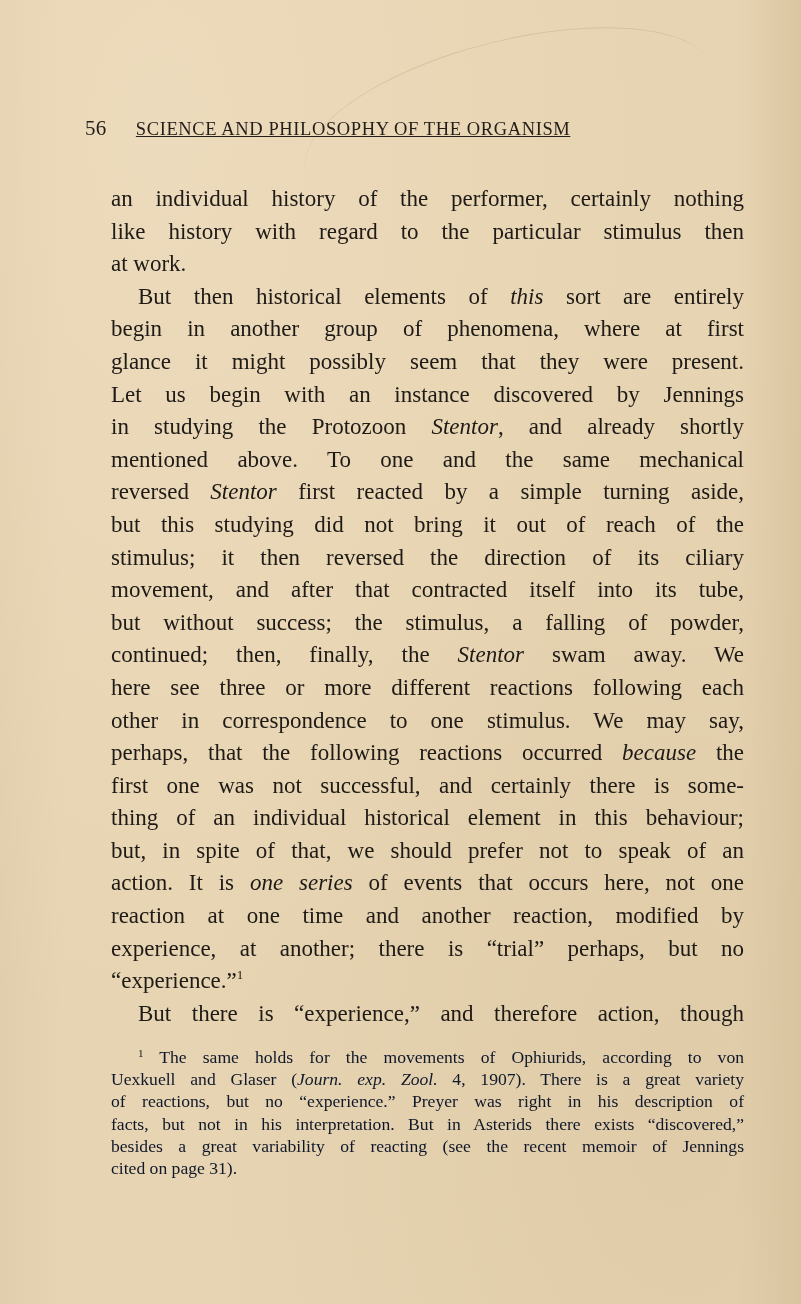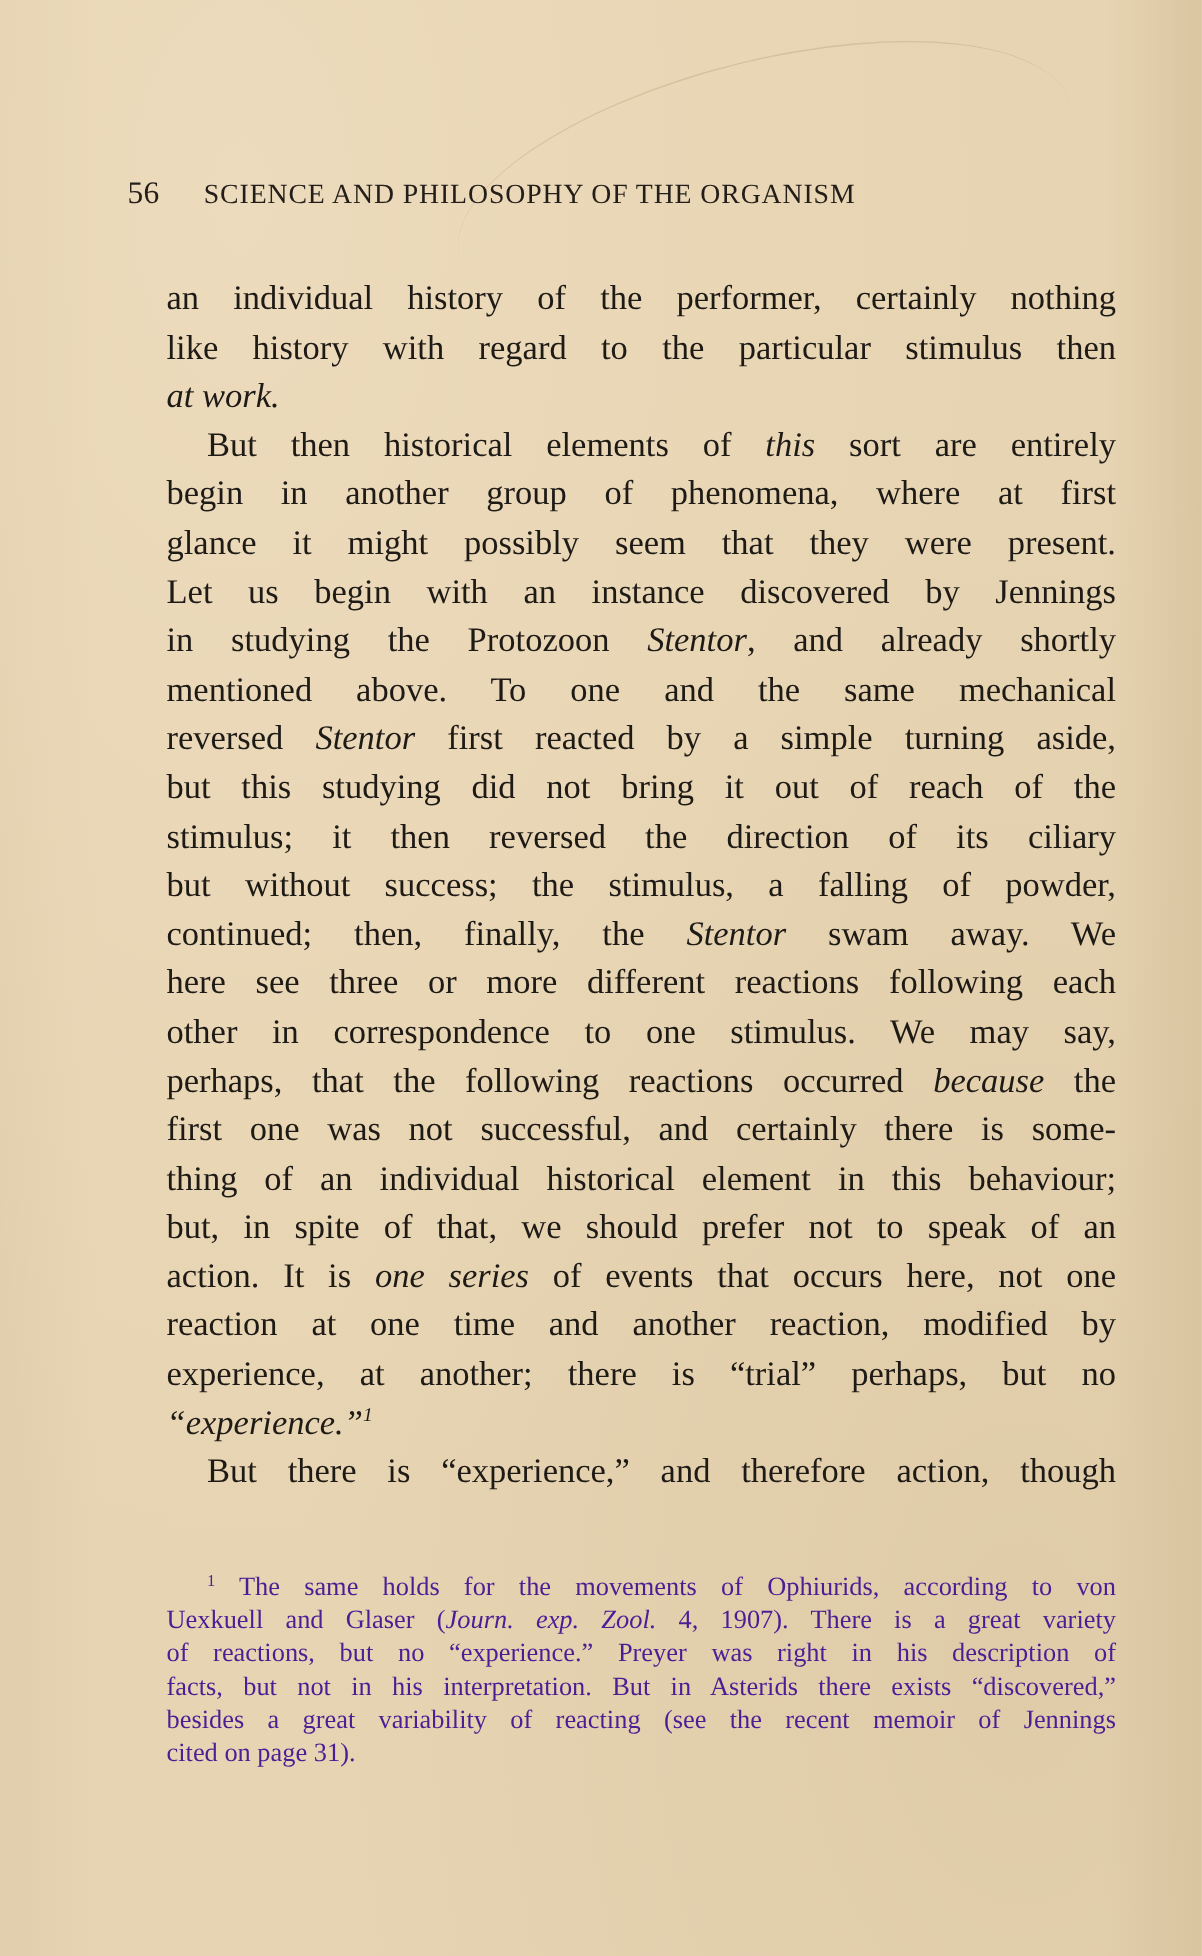--- a/index.html
+++ b/index.html
@@ -36,20 +36,21 @@
       letter-spacing: 0.2px;
       white-space: nowrap;
       color: #231e19;
     }
     .running-head .folio {
       margin-right: 24px;
     }
     .running-head .title {
       font-size: 18.5px;
       letter-spacing: 0.6px;
+      text-decoration: underline;
     }
     .body-text {
       position: absolute;
       left: 111px;
       top: 183px;
       width: 633px;
       font-family: "Liberation Serif", "DejaVu Serif", serif;
       font-size: 23px;
       line-height: 32.6px;
       text-align: justify;
@@ -57,42 +58,41 @@
     }
     .line {
       display: block;
       white-space: nowrap;
       text-align-last: justify;
       text-align: justify;
       height: 32.6px;
     }
     .line.last {
       text-align-last: left;
-      font-style: italic;
     }
     .line.indent {
       padding-left: 27px;
     }
     .it {
       font-style: italic;
     }
     sup.fn-ref {
       font-size: 13px;
       vertical-align: 9px;
       line-height: 0;
     }
     .footnote {
       position: absolute;
       left: 111px;
       top: 1046px;
       width: 633px;
       font-family: "Liberation Serif", "DejaVu Serif", serif;
       font-size: 17.6px;
       line-height: 22.2px;
-      color: #4c1d95;
+      color: #0f172a;
     }
     .footnote .fline {
       display: block;
       white-space: nowrap;
       text-align: justify;
       text-align-last: justify;
       height: 22.2px;
     }
     .footnote .fline.indent {
       padding-left: 27px;
@@ -130,20 +130,21 @@
     <span class="line last"><span>at work.</span></span>
     <span class="line indent"><span>But then historical elements of </span><span class="it">this</span><span> sort are entirely</span></span>
     <span class="line"><span>begin in another group of phenomena, where at first</span></span>
     <span class="line"><span>glance it might possibly seem that they were present.</span></span>
     <span class="line"><span>Let us begin with an instance discovered by Jennings</span></span>
     <span class="line"><span>in studying the Protozoon </span><span class="it">Stentor</span><span>, and already shortly</span></span>
     <span class="line"><span>mentioned above.  To one and the same mechanical</span></span>
     <span class="line"><span>reversed </span><span class="it">Stentor</span><span> first reacted by a simple turning aside,</span></span>
     <span class="line"><span>but this studying did not bring it out of reach of the</span></span>
     <span class="line"><span>stimulus; it then reversed the direction of its ciliary</span></span>
+    <span class="line"><span>movement, and after that contracted itself into its tube,</span></span>
     <span class="line"><span>but without success; the stimulus, a falling of powder,</span></span>
     <span class="line"><span>continued; then, finally, the </span><span class="it">Stentor</span><span> swam away.  We</span></span>
     <span class="line"><span>here see three or more different reactions following each</span></span>
     <span class="line"><span>other in correspondence to one stimulus.  We may say,</span></span>
     <span class="line"><span>perhaps, that the following reactions occurred </span><span class="it">because</span><span> the</span></span>
     <span class="line"><span>first one was not successful, and certainly there is some-</span></span>
     <span class="line"><span>thing of an individual historical element in this behaviour;</span></span>
     <span class="line"><span>but, in spite of that, we should prefer not to speak of an</span></span>
     <span class="line"><span>action.  It is </span><span class="it">one series</span><span> of events that occurs here, not one</span></span>
     <span class="line"><span>reaction at one time and another reaction, modified by</span></span>

